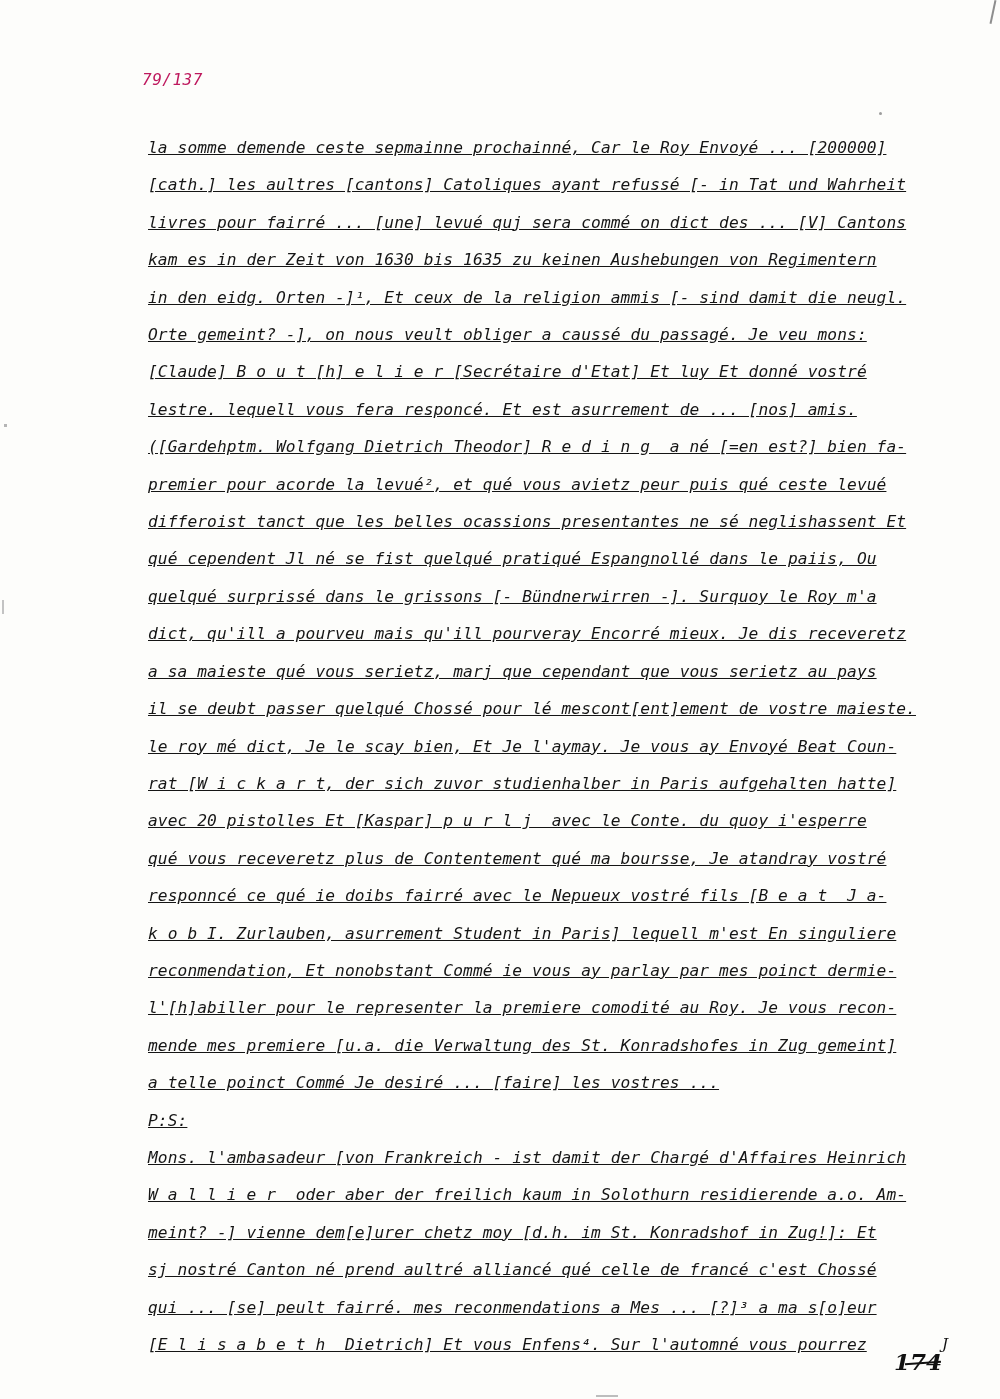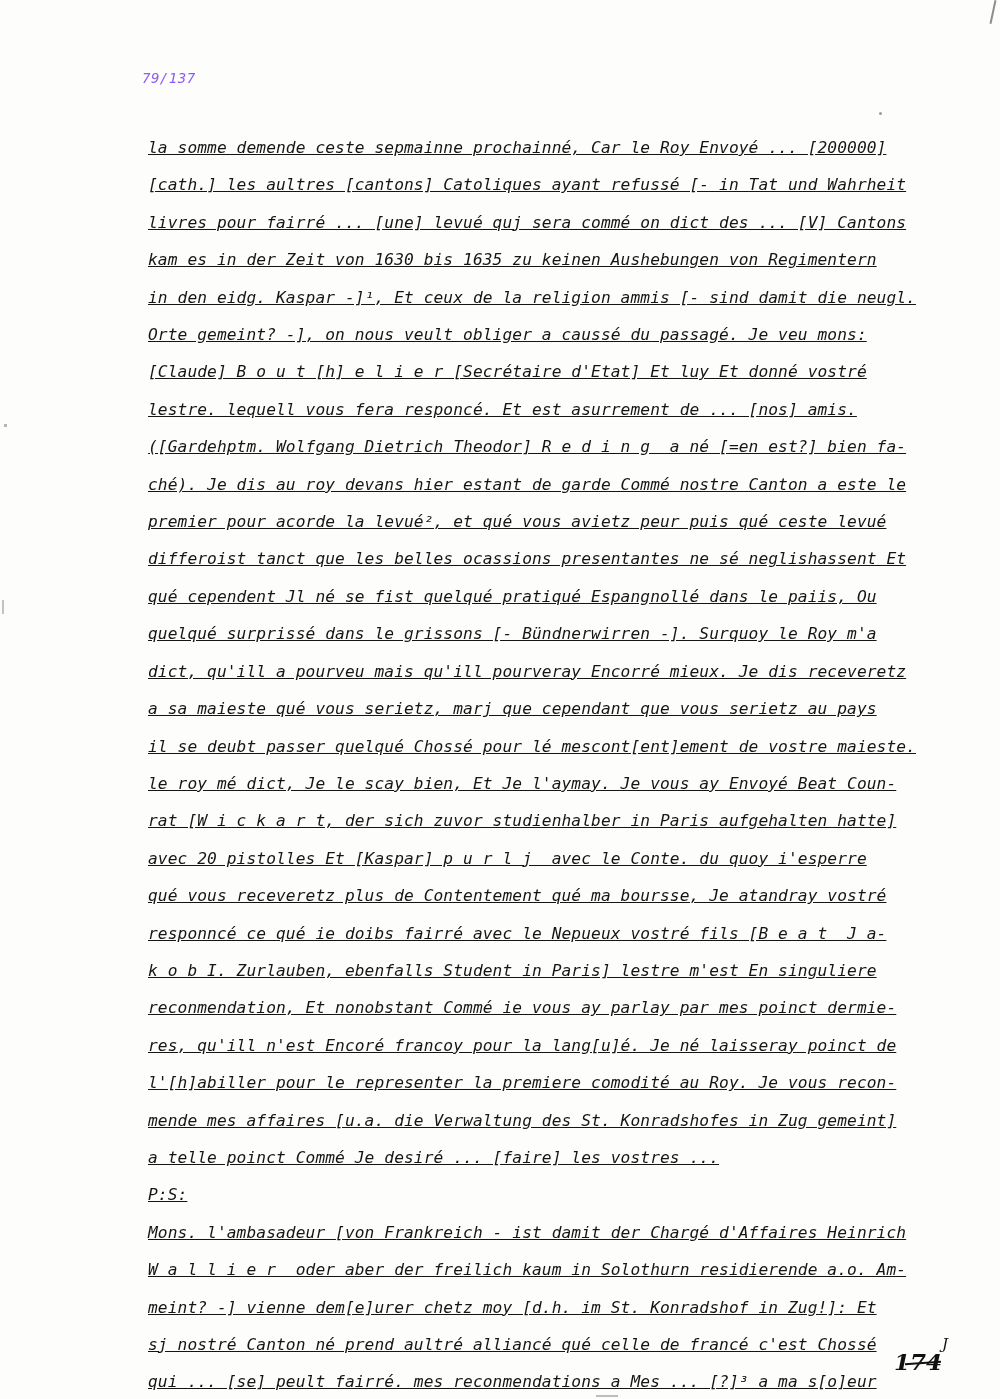--- a/index.html
+++ b/index.html
@@ -14,23 +14,23 @@
     background: #fdfdfb;
     overflow: hidden;
     font-family: "DejaVu Sans Mono", monospace;
   }
   .page-number {
     position: absolute;
     left: 142px;
     top: 70px;
     font-family: "DejaVu Sans Mono", monospace;
     font-style: italic;
-    font-size: 14px;
+    font-size: 16px;
     letter-spacing: 0.5px;
-    color: #8b5cf6;
+    color: #be185d;
   }
   .body-text {
     position: absolute;
     left: 142px;
     top: 126px;
     width: 790px;
     font-family: "DejaVu Sans Mono", monospace;
     font-style: italic;
     font-size: 16.2px;
     line-height: 31.4px;
@@ -105,43 +105,41 @@
   <div class="edge-mark edge-dot-right"></div>
   <div class="edge-mark edge-bottom"></div>
 
   <div class="page-number">79/137</div>
 
   <div class="body-text">
     <p>la somme demende ceste sepmainne prochainné, Car le Roy Envoyé ... [200000]</p>
     <p>[cath.] les aultres [cantons] Catoliques ayant refussé [- in Tat und Wahrheit</p>
     <p>livres pour fairré ... [une] levué quj sera commé on dict des ... [V] Cantons</p>
     <p>kam es in der Zeit von 1630 bis 1635 zu keinen Aushebungen von Regimentern</p>
-    <p>in den eidg. Kaspar -]¹, Et ceux de la religion ammis [- sind damit die neugl.</p>
+    <p>in den eidg. Orten -]¹, Et ceux de la religion ammis [- sind damit die neugl.</p>
     <p>Orte gemeint? -], on nous veult obliger a caussé du passagé. Je veu mons:</p>
     <p>[Claude] B o u t [h] e l i e r [Secrétaire d'Etat] Et luy Et donné vostré</p>
     <p>lestre. lequell vous fera responcé. Et est asurrement de ... [nos] amis.</p>
     <p>([Gardehptm. Wolfgang Dietrich Theodor] R e d i n g  a né [=en est?] bien fa-</p>
-    <p>ché). Je dis au roy devans hier estant de garde Commé nostre Canton a este le</p>
     <p>premier pour acorde la levué², et qué vous avietz peur puis qué ceste levué</p>
     <p>differoist tanct que les belles ocassions presentantes ne sé neglishassent Et</p>
     <p>qué cependent Jl né se fist quelqué pratiqué Espangnollé dans le paiis, Ou</p>
     <p>quelqué surprissé dans le grissons [- Bündnerwirren -]. Surquoy le Roy m'a</p>
     <p>dict, qu'ill a pourveu mais qu'ill pourveray Encorré mieux. Je dis receveretz</p>
     <p>a sa maieste qué vous serietz, marj que cependant que vous serietz au pays</p>
     <p>il se deubt passer quelqué Chossé pour lé mescont[ent]ement de vostre maieste.</p>
     <p>le roy mé dict, Je le scay bien, Et Je l'aymay. Je vous ay Envoyé Beat Coun-</p>
     <p>rat [W i c k a r t, der sich zuvor studienhalber in Paris aufgehalten hatte]</p>
     <p>avec 20 pistolles Et [Kaspar] p u r l j  avec le Conte. du quoy i'esperre</p>
     <p>qué vous receveretz plus de Contentement qué ma boursse, Je atandray vostré</p>
     <p>responncé ce qué ie doibs fairré avec le Nepueux vostré fils [B e a t  J a-</p>
-    <p>k o b I. Zurlauben, ebenfalls Student in Paris] lestre m'est En singuliere</p>
+    <p>k o b I. Zurlauben, asurrement Student in Paris] lequell m'est En singuliere</p>
     <p>reconmendation, Et nonobstant Commé ie vous ay parlay par mes poinct dermie-</p>
-    <p>res, qu'ill n'est Encoré francoy pour la lang[u]é. Je né laisseray poinct de</p>
     <p>l'[h]abiller pour le representer la premiere comodité au Roy. Je vous recon-</p>
-    <p>mende mes affaires [u.a. die Verwaltung des St. Konradshofes in Zug gemeint]</p>
+    <p>mende mes premiere [u.a. die Verwaltung des St. Konradshofes in Zug gemeint]</p>
     <p>a telle poinct Commé Je desiré ... [faire] les vostres ...</p>
     <p>P:S:</p>
     <p>Mons. l'ambasadeur [von Frankreich - ist damit der Chargé d'Affaires Heinrich</p>
     <p>W a l l i e r  oder aber der freilich kaum in Solothurn residierende a.o. Am-</p>
     <p>meint? -] vienne dem[e]urer chetz moy [d.h. im St. Konradshof in Zug!]: Et</p>
     <p>sj nostré Canton né prend aultré alliancé qué celle de francé c'est Chossé</p>
     <p>qui ... [se] peult fairré. mes reconmendations a Mes ... [?]³ a ma s[o]eur</p>
     <p>[E l i s a b e t h  Dietrich] Et vous Enfens⁴. Sur l'automné vous pourrez</p>
   </div>
 

